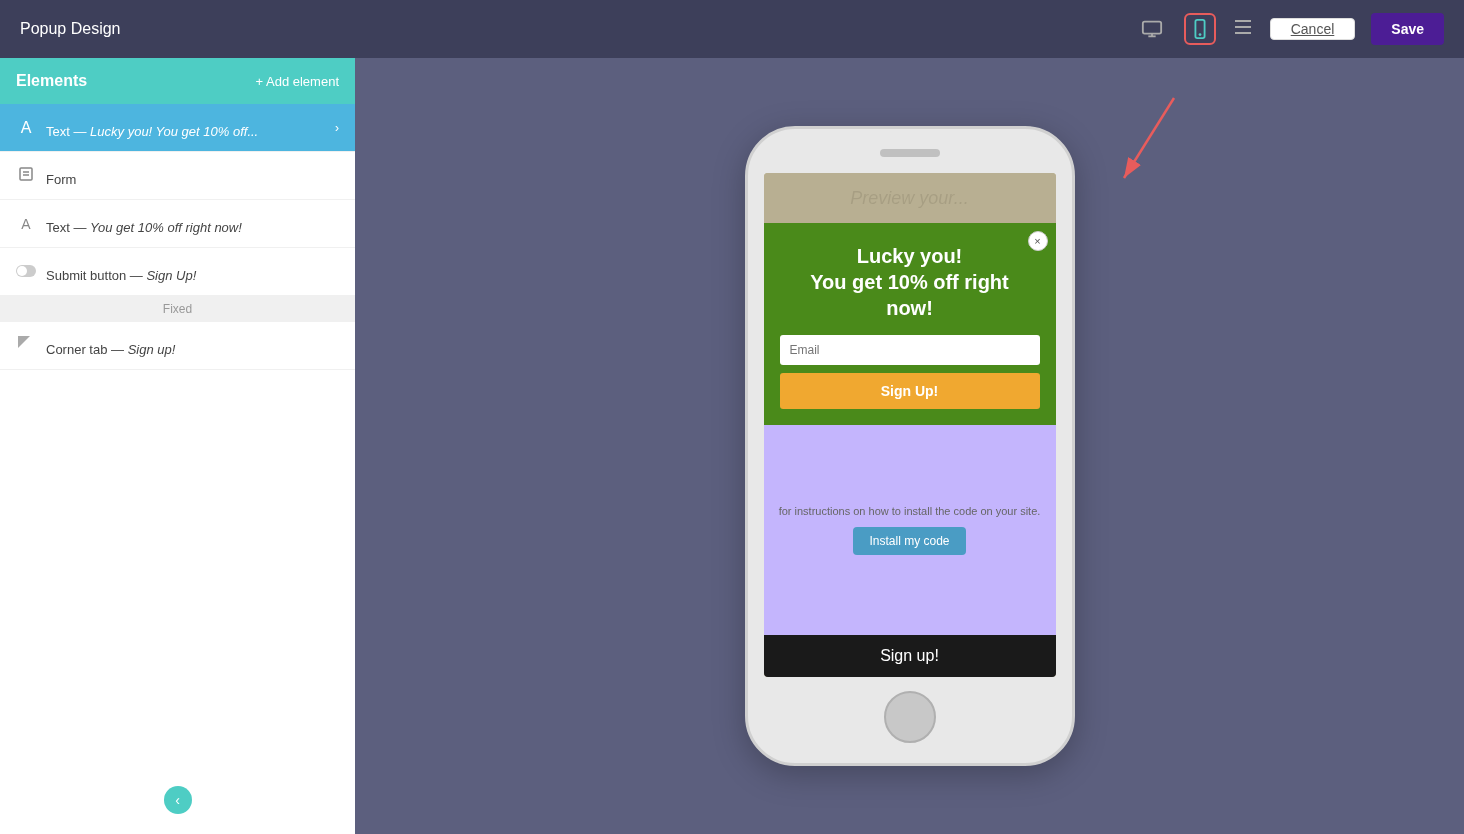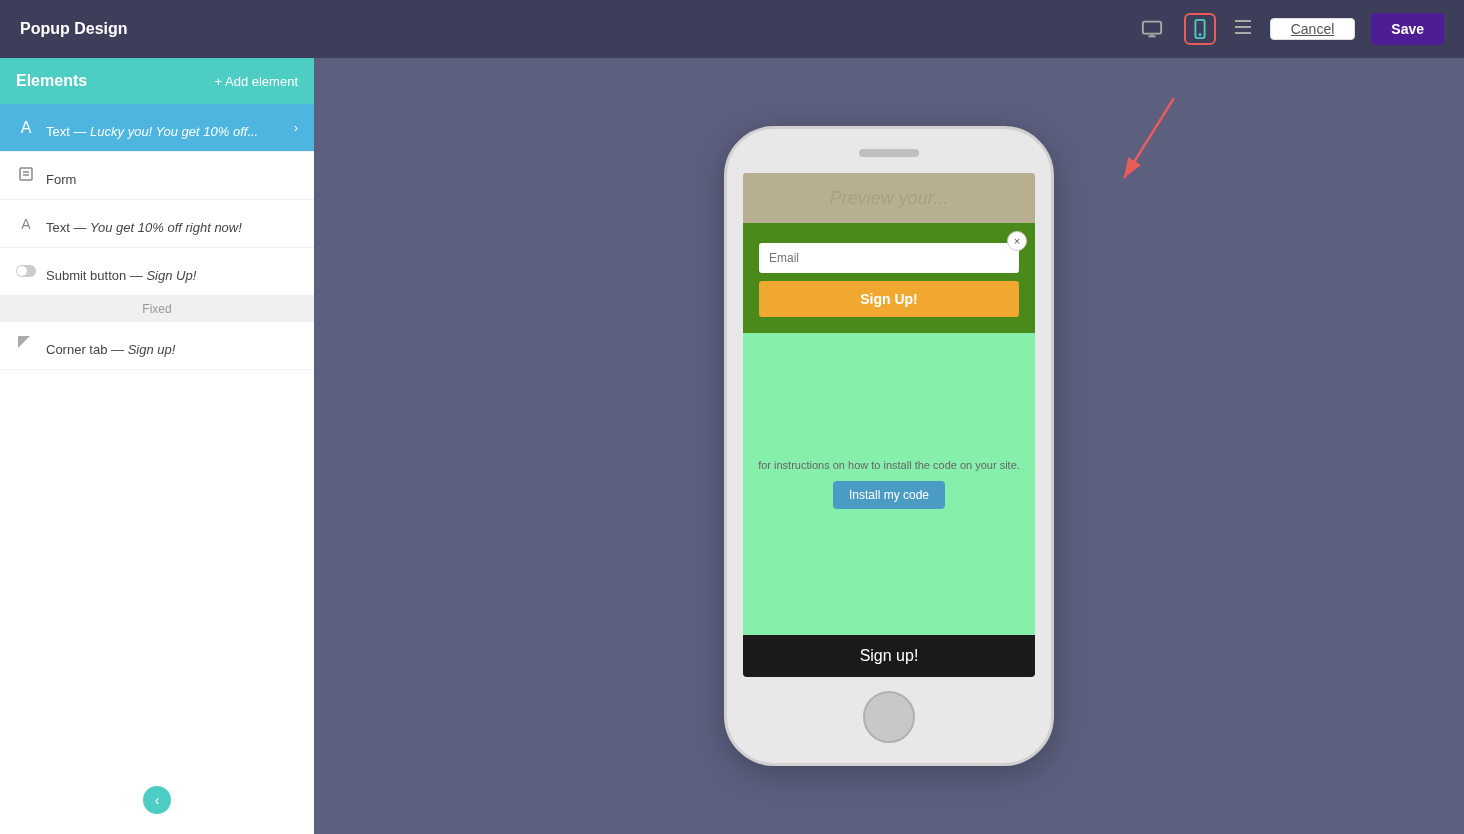--- a/index.html
+++ b/index.html
@@ -11,21 +11,21 @@
       height: 58px;
       display: flex;
       align-items: center;
       justify-content: space-between;
       padding: 0 20px;
       flex-shrink: 0;
     }
     .header-title {
       color: white;
       font-size: 16px;
-      font-weight: 700;
+      font-weight: 400;
     }
     .header-right {
       display: flex;
       align-items: center;
       gap: 16px;
     }
     .header-icon {
       color: #aaa;
       cursor: pointer;
       display: flex;
@@ -64,21 +64,21 @@
 
     
     .main {
       display: flex;
       flex: 1;
       overflow: hidden;
     }
 
     
     .sidebar {
-      width: 314px;
+      width: 355px;
       background: white;
       flex-shrink: 0;
       display: flex;
       flex-direction: column;
       position: relative;
     }
     .sidebar-header {
       background: #4ecdc4;
       padding: 14px 16px;
       display: flex;
@@ -281,21 +281,21 @@
       color: white;
       border: none;
       padding: 10px;
       border-radius: 3px;
       font-size: 14px;
       font-weight: 600;
       cursor: pointer;
     }
     .popup-backdrop-bottom {
       flex: 1;
-      background: #86efac;
+      background: #c4b5fd;
       display: flex;
       flex-direction: column;
       align-items: center;
       justify-content: center;
       padding: 12px;
       font-size: 11px;
       color: #666;
       text-align: center;
       gap: 10px;
     }
@@ -434,20 +434,21 @@
 
         <div class="phone-screen-bg-top">
           <span class="preview-text-bg">Preview your...</span>
         </div>
 
         <div class="popup-overlay">
           <div class="popup-backdrop-top"></div>
 
           <div class="popup-modal">
             <div class="popup-close">×</div>
+            <div class="popup-title">Lucky you!<br>You get 10% off right<br>now!</div>
             <input class="popup-email-input" type="text" placeholder="Email" style="">
             <button class="popup-signup-btn">Sign Up!</button>
           </div>
 
           <div class="popup-backdrop-bottom">
             <span>for instructions on how to install the code on your site.</span>
             <button class="install-code-btn">Install my code</button>
           </div>
 
           <div class="phone-bottom-bar">Sign up!</div>

